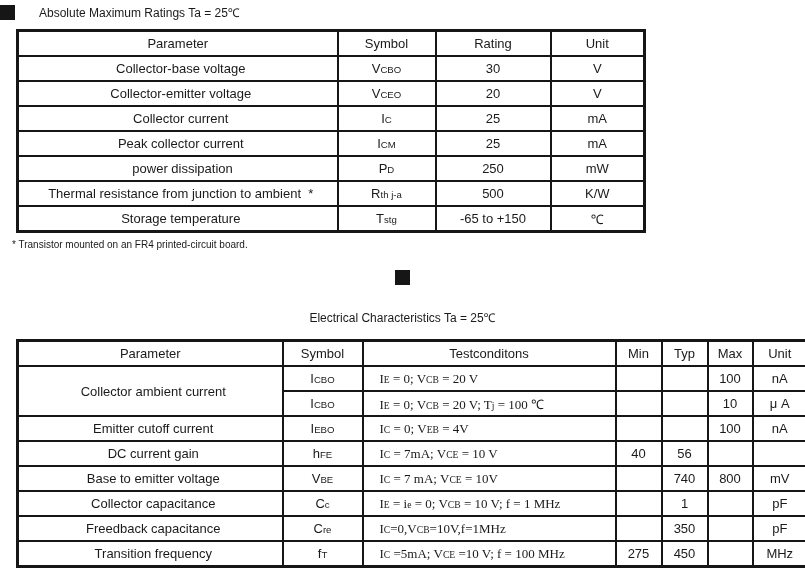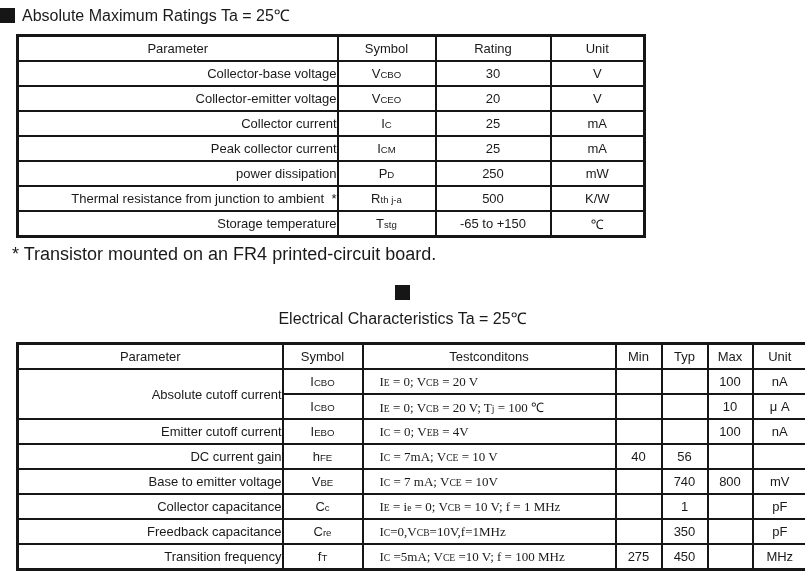--- a/index.html
+++ b/index.html
@@ -4,22 +4,22 @@
 <style>
   html, body { margin: 0; padding: 0; }
   body {
     width: 805px; height: 586px;
     background: #ffffff;
     color: #1a1a1a;
     font-family: "Liberation Sans", sans-serif;
     overflow: hidden;
   }
   .sec-title {
-    display: flex; align-items: center; gap: 7px;
-    font-size: 16px; font-weight: 400;
+    display: flex; align-items: center; gap: 24px;
+    font-size: 12px; font-weight: 400;
     margin: 4px 0 0 0;
   }
   .bullet {
     width: 15px; height: 15px; background: #161616;
     display: inline-block; flex: 0 0 auto;
   }
   table {
     border-collapse: collapse;
     table-layout: fixed;
     margin-left: 16px;
@@ -29,25 +29,25 @@
   .t2 { margin-top: 13px; width: 790px; }
   th, td {
     border: 2px solid #161616;
     font-size: 13px; font-weight: 400;
     height: 23px;
     padding: 0;
     white-space: pre;
     overflow: hidden;
   }
   th { text-align: center; }
-  td.pl { text-align: right; padding-left: 6px; }
+  td.pl { text-align: center; padding-left: 6px; }
   td.cond { text-align: left; padding-left: 16px; font-family: Liberation Serif, serif; }
   td.ctr { text-align: center; }
   .sub { font-size: 0.74em; }
-  .footnote { font-size: 18px; margin: 6px 0 0 12px; }
+  .footnote { font-size: 10px; margin: 6px 0 0 12px; }
   .sec2-title { margin-top: 20px; flex-direction: column; }
 </style>
 </head>
 <body>
 
 <div>
   <div class="sec-title">
     <span class="bullet"></span>
     <span>Absolute Maximum Ratings Ta = 25℃</span>
   </div>
@@ -138,21 +138,21 @@
         <th>Symbol</th>
         <th>Testconditons</th>
         <th>Min</th>
         <th>Typ</th>
         <th>Max</th>
         <th>Unit</th>
       </tr>
     </thead>
     <tbody>
       <tr>
-        <td class="pl" rowspan="2">Absolute cutoff current</td>
+        <td class="pl" rowspan="2">Collector ambient current</td>
         <td class="ctr">I<span class="sub">CBO</span></td>
         <td class="cond">I<span class="sub">E</span> = 0; V<span class="sub">CB</span> = 20 V</td>
         <td class="ctr"></td>
         <td class="ctr"></td>
         <td class="ctr">100</td>
         <td class="ctr">nA</td>
       </tr>
       <tr>
         <td class="ctr">I<span class="sub">CBO</span></td>
         <td class="cond">I<span class="sub">E</span> = 0; V<span class="sub">CB</span> = 20 V; T<span class="sub">j</span> = 100 ℃</td>

